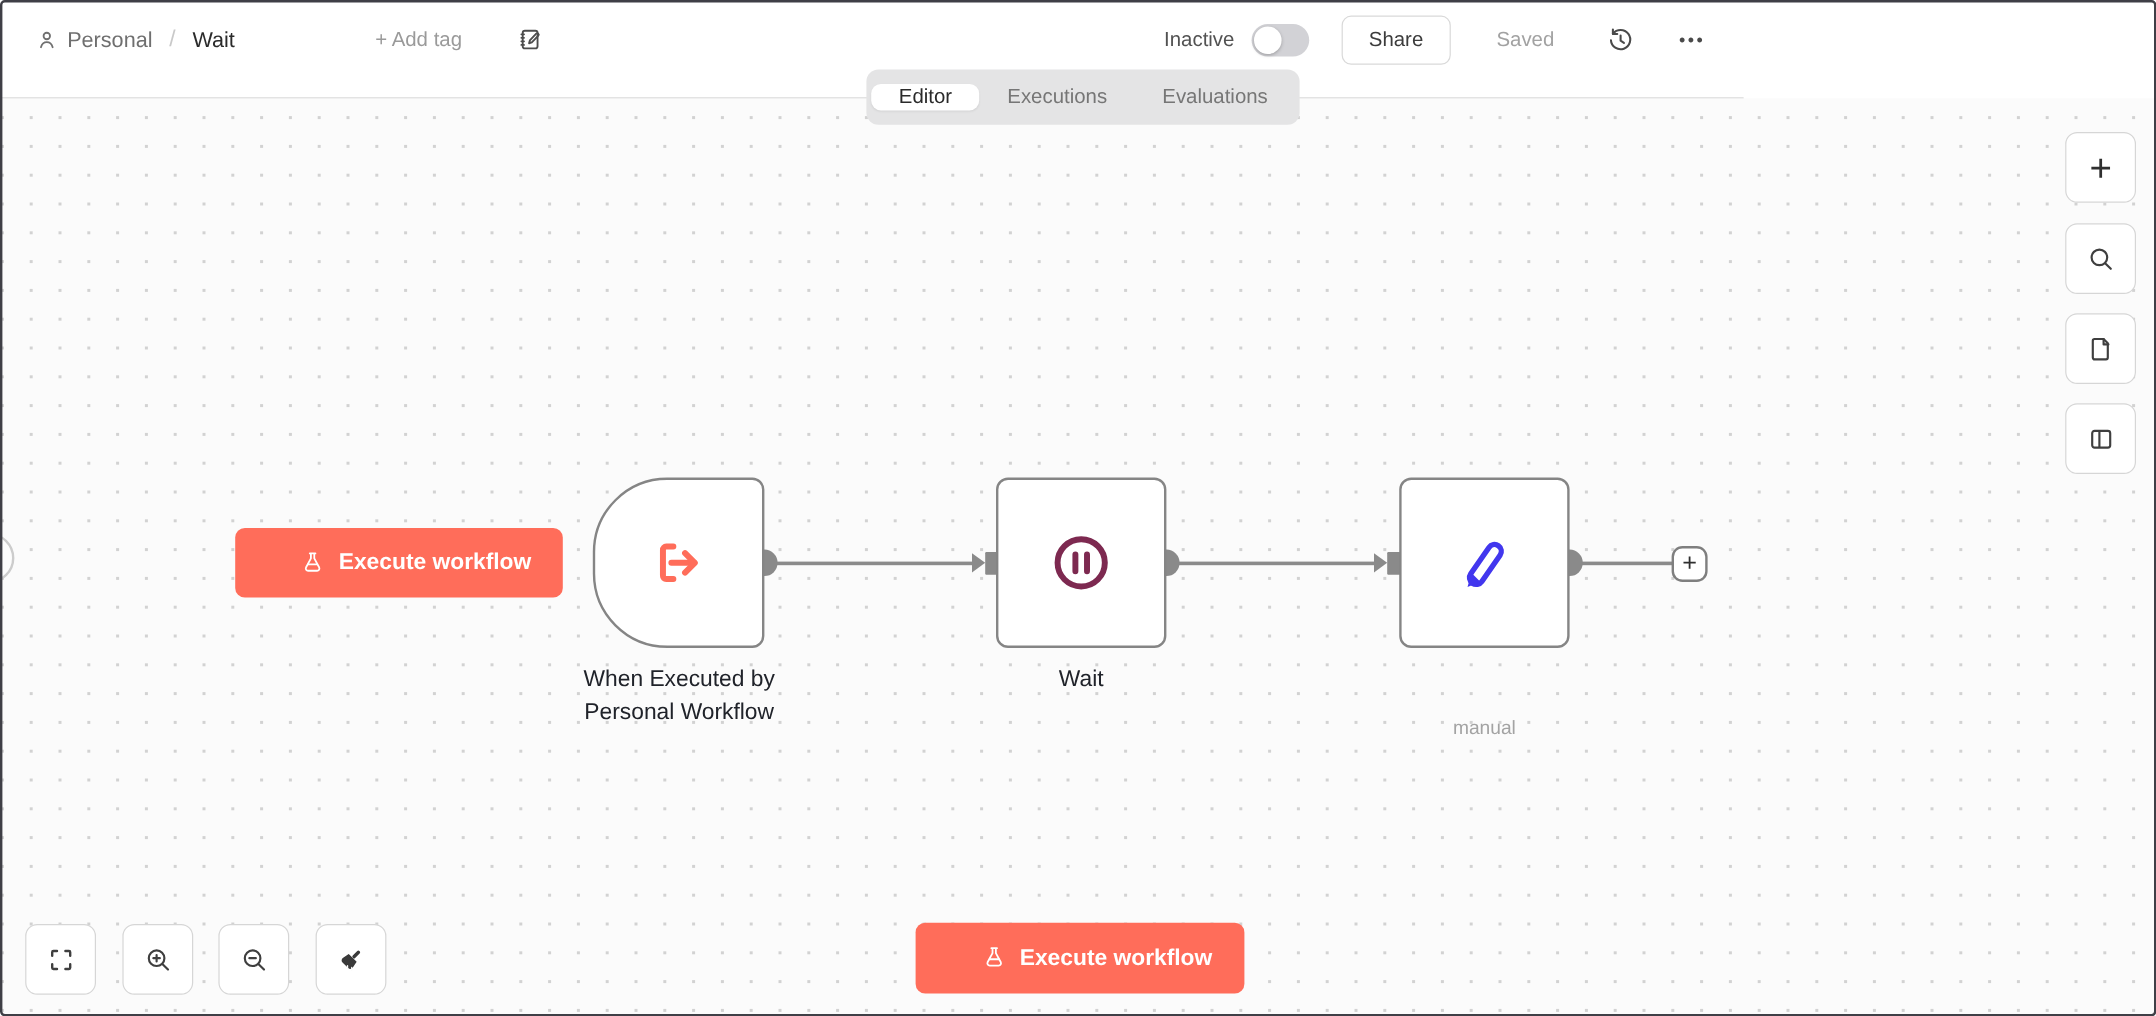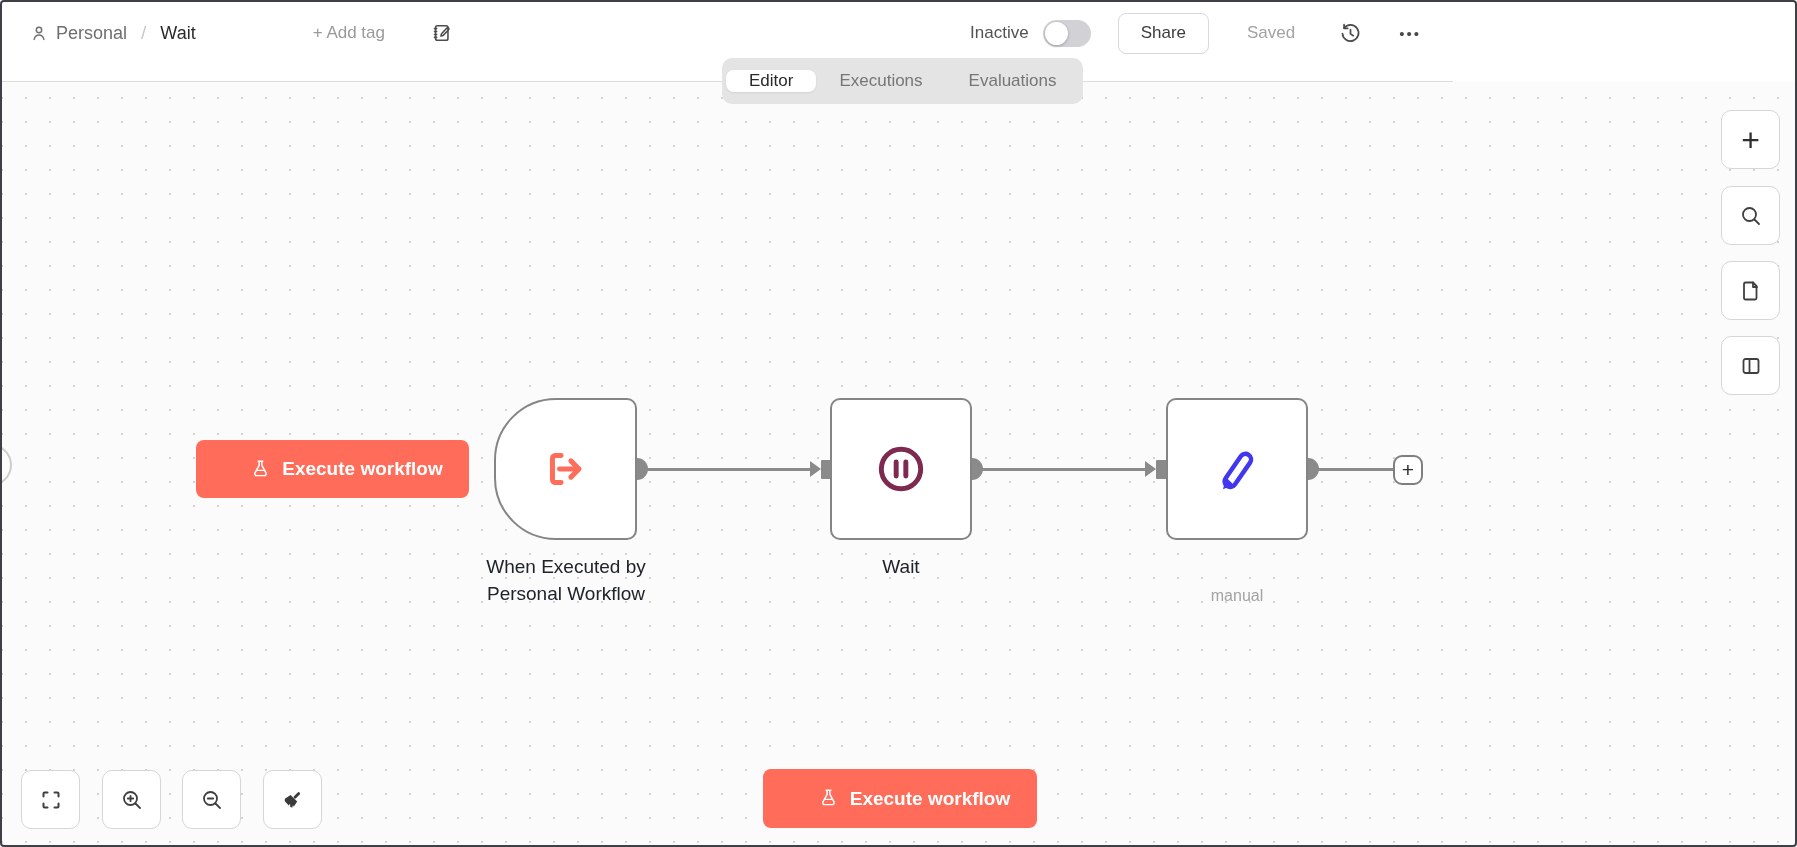--- a/index.html
+++ b/index.html
@@ -50,21 +50,21 @@
     background:#fcfcfc; border:2px solid #cccccc; }
 
   
   .node { position:absolute; width:142px; height:142px; background:#fff;
     border:2.5px solid #858585; display:flex; align-items:center; justify-content:center; cursor:pointer; }
   .node.square { border-radius:10px; }
   .node.trigger { border-radius:62px 10px 10px 62px; width:143px; }
 
   .node-label { position:absolute; width:340px; text-align:center; font-size:19px; font-weight:500;
     color:#20232a; line-height:27px; }
-  .node-sub { position:absolute; width:340px; text-align:center; font-size:16px; color:#a3a3a3; }
+  .node-sub { position:absolute; width:340px; text-align:center; font-size:16px; color:#a3a3a3;margin-top:12px; }
 
   
   .wire { position:absolute; height:3px; background:#8b8b8b; top:385.5px; }
   .port-circle { position:absolute; width:22px; height:22px; border-radius:50%; background:#8a8a8a; top:376px; }
   .port-arrow { position:absolute; width:0; height:0; border-left:11px solid #8a8a8a;
     border-top:8px solid transparent; border-bottom:8px solid transparent; top:379px; }
   .port-socket { position:absolute; width:12px; height:19px; background:#8a8a8a; border-radius:1px; top:377.5px; }
 
   .plus-endpoint { position:absolute; left:1393px; top:372.5px; width:30px; height:30px; background:#fff;
     border:2px solid #7f7f7f; border-radius:9px; color:#2f2f2f; font-size:21px; line-height:25px;

